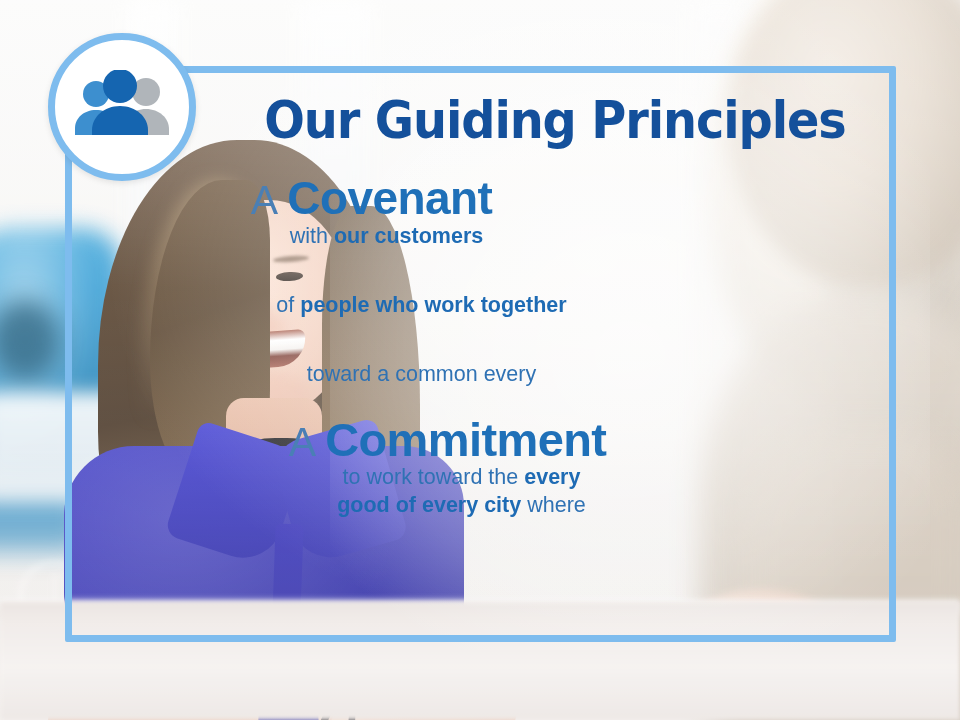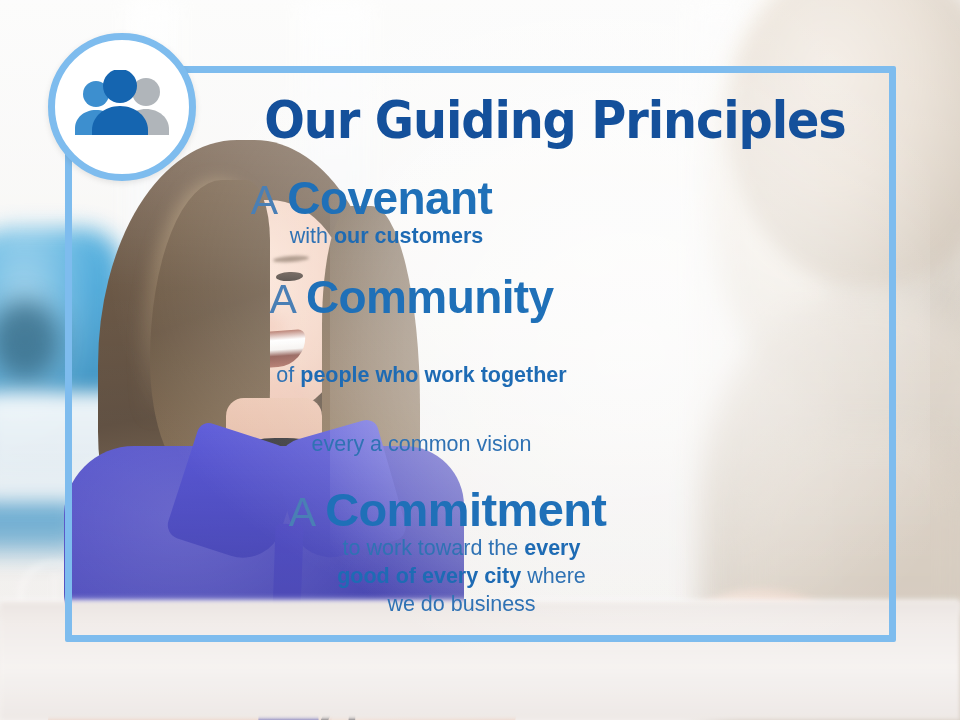--- a/index.html
+++ b/index.html
@@ -394,26 +394,24 @@
   </div>
 
   <div class="content">
     <div class="title">Our Guiding Principles</div>
     <div class="blocks">
         <div class="block b1">
           <div class="headline"><span class="art">A </span><span class="word">Covenant</span></div>
           <div class="sub"><span>with </span><b>our customers</b></div>
         </div>
         <div class="block b2">
-          <div class="headline"><span class="art">A </span><span class="word">Community</span></div>
           <div class="sub"><span>of </span><b>people who work together</b></div>
-          <div class="sub"><span>every a common vision</span></div>
+          <div class="sub"><span>toward a common every</span></div>
         </div>
         <div class="block b3">
           <div class="headline"><span class="art">A </span><span class="word">Commitment</span></div>
           <div class="sub"><span>to work toward the </span><b>every</b></div>
           <div class="sub"><b>good of every city</b><span> where</span></div>
-          <div class="sub"><span>we do business</span></div>
         </div>
       </div>
   </div>
 
 </div>
 
 </body></html>

